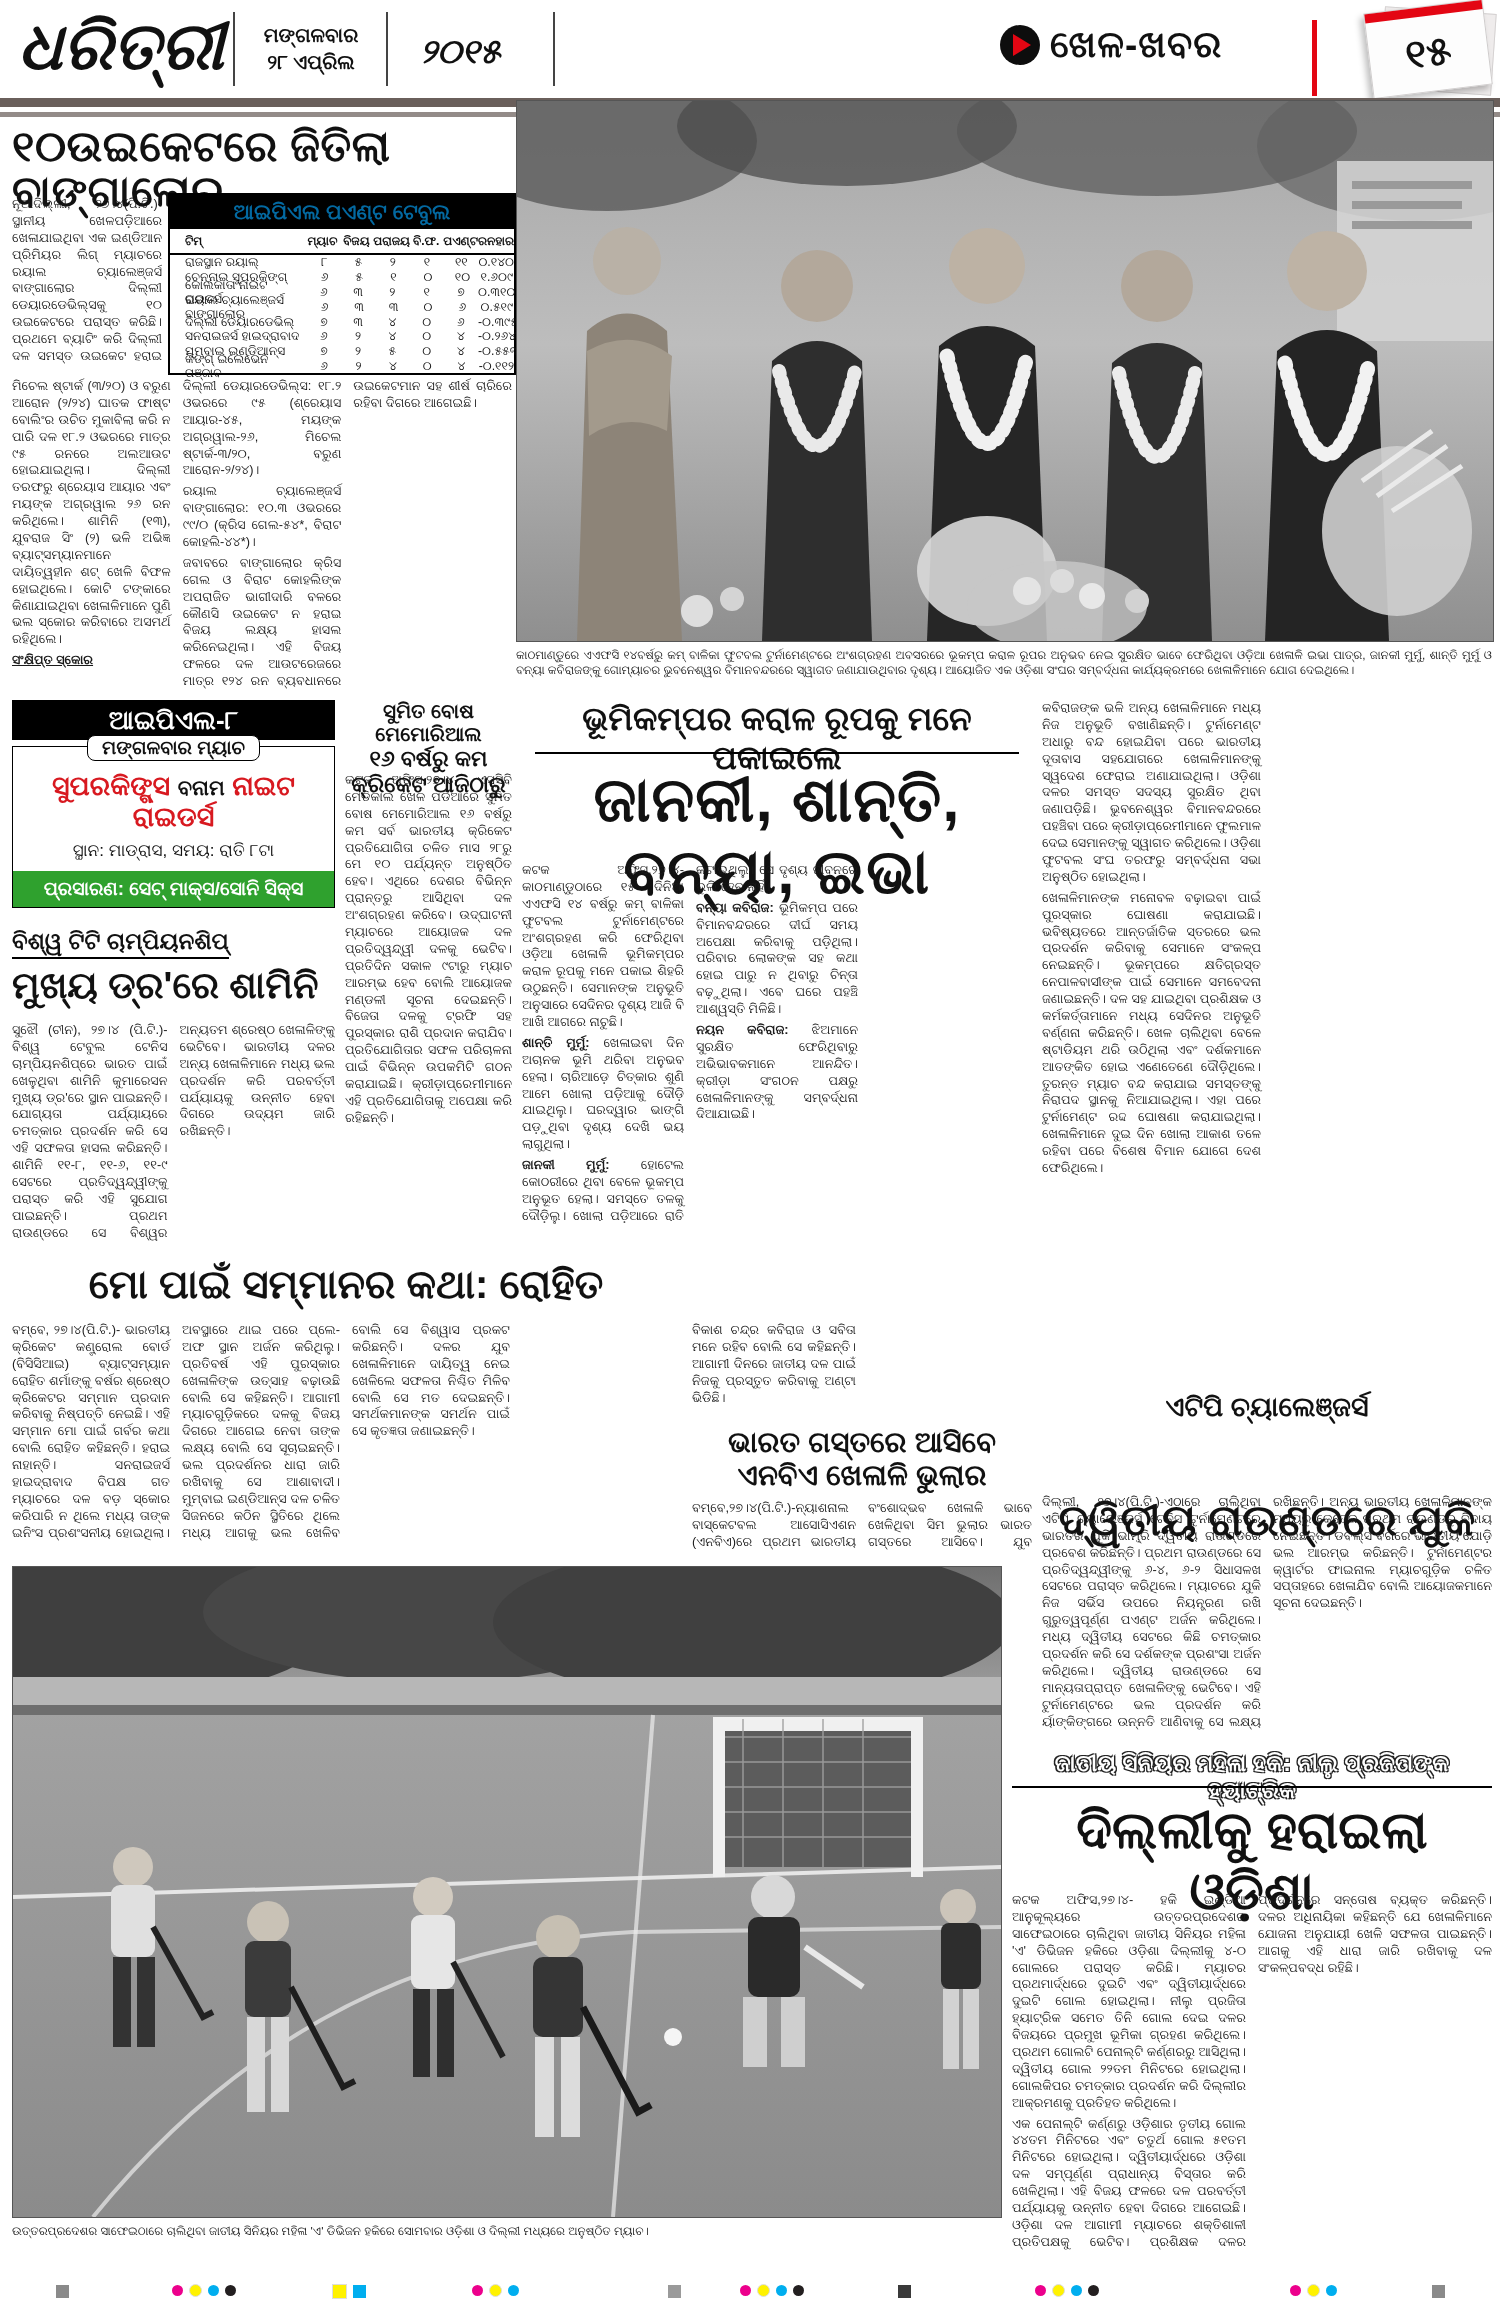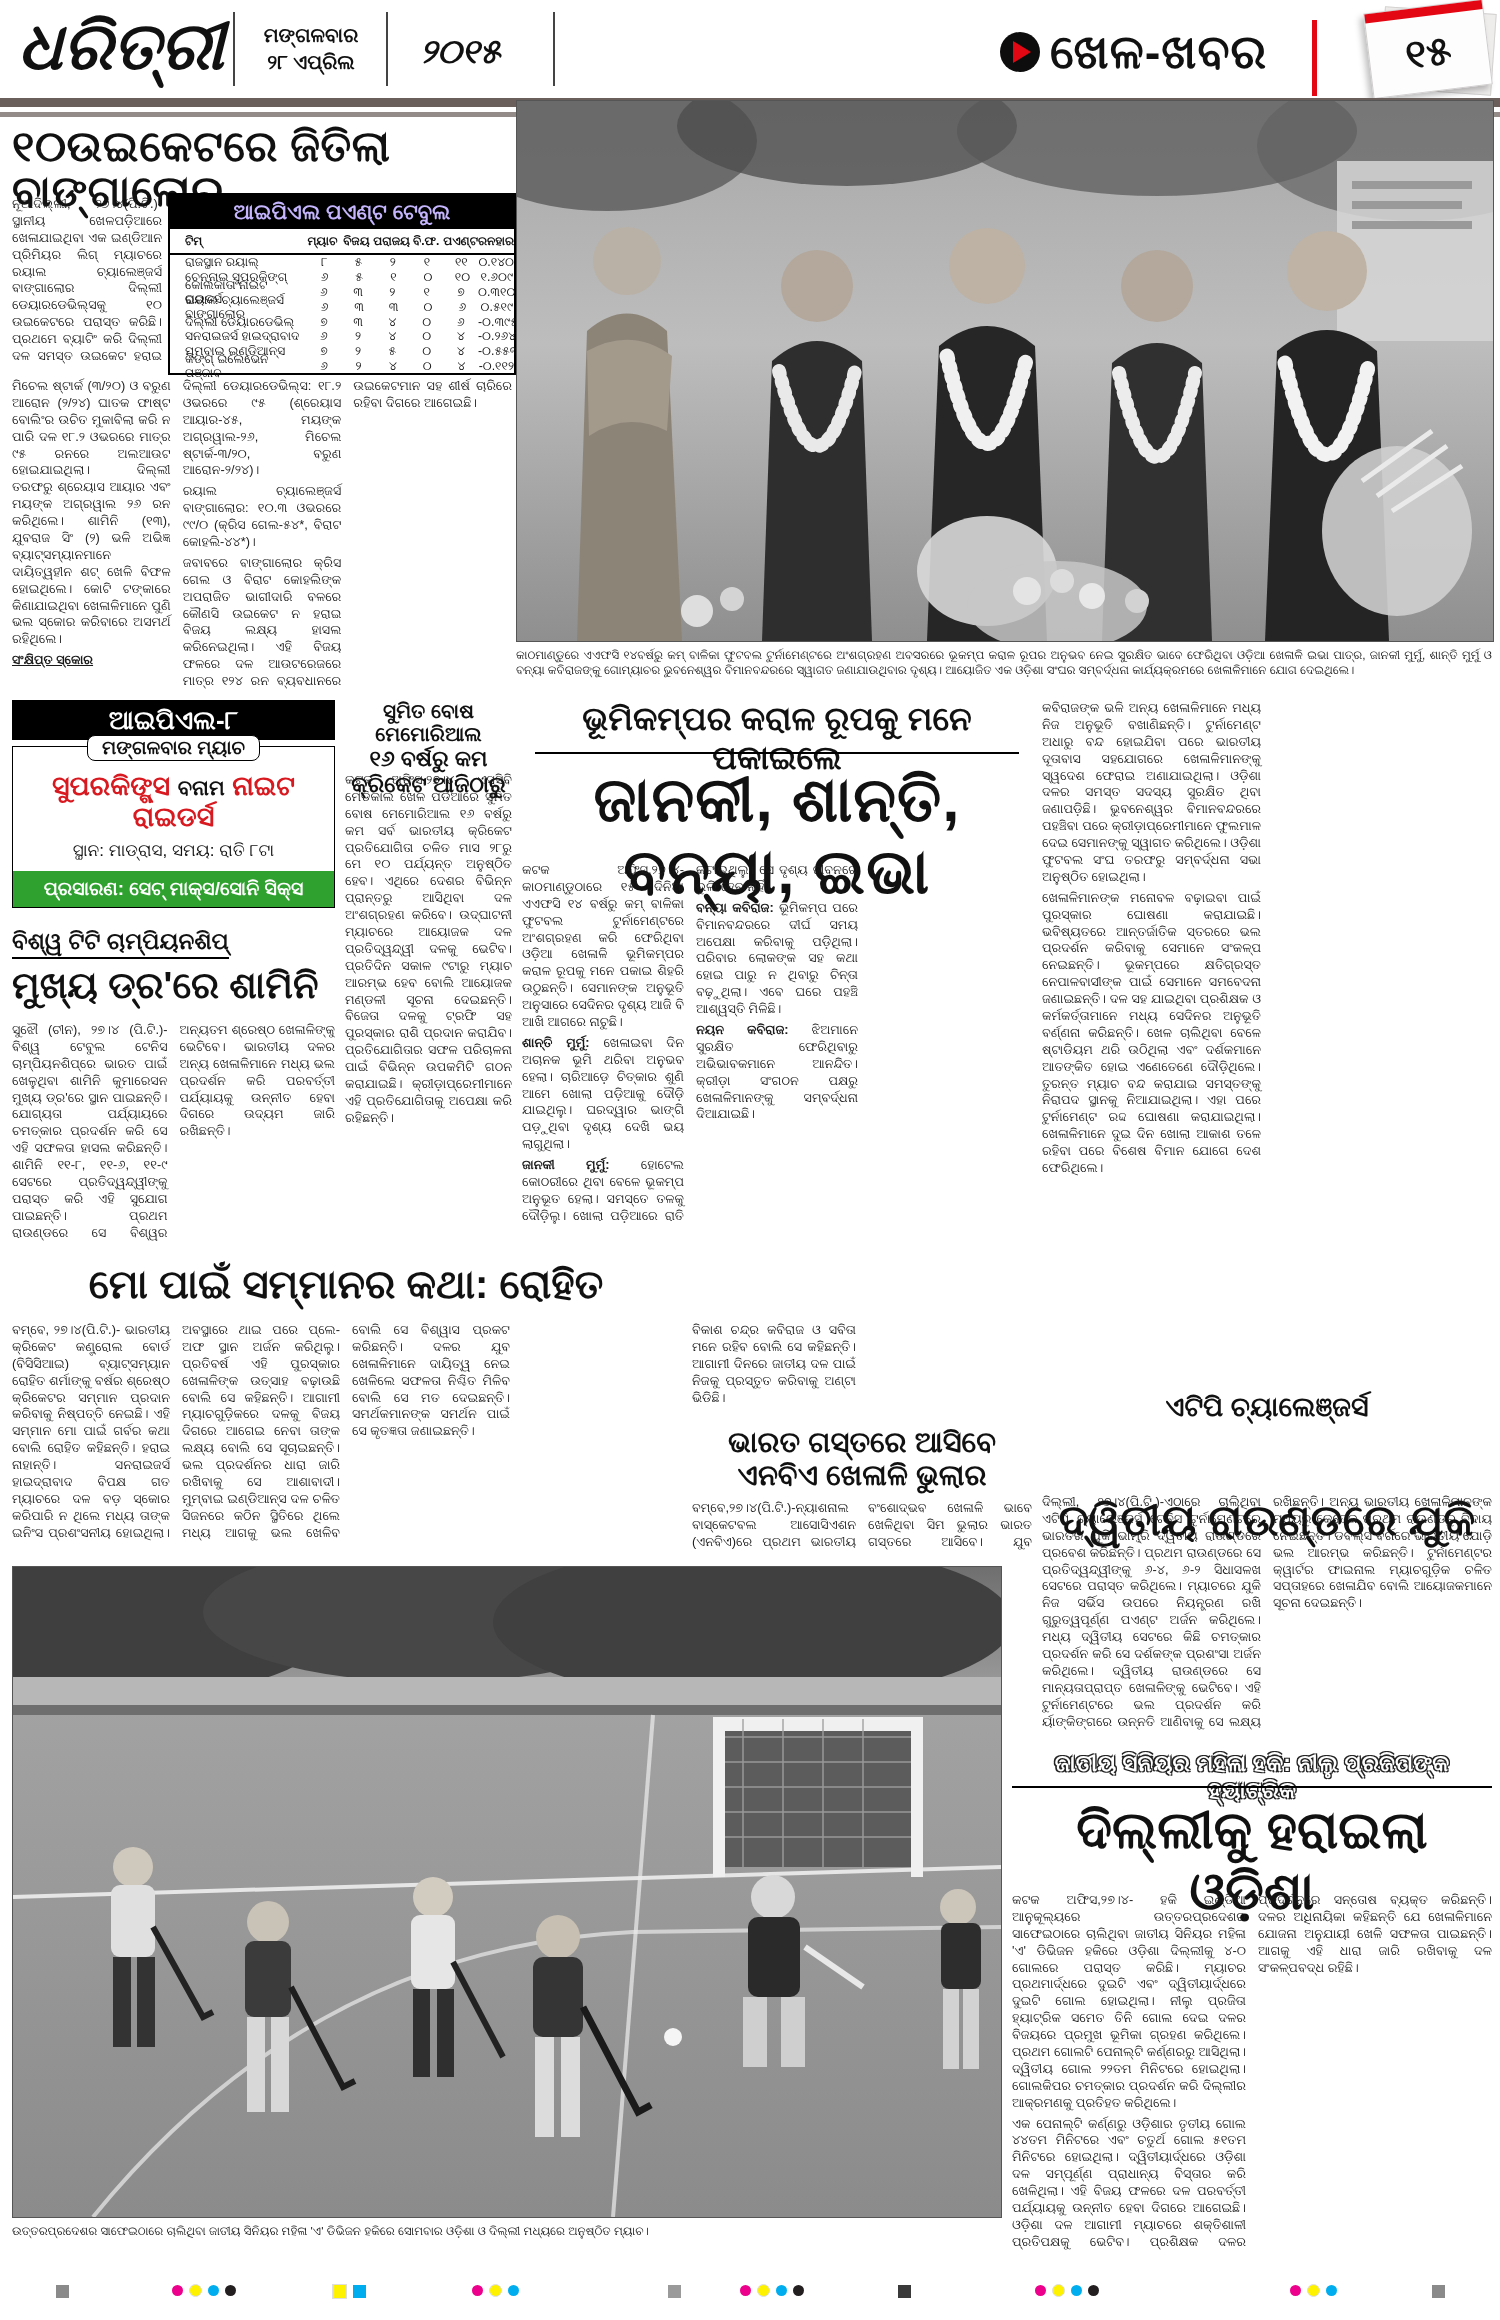--- a/index.html
+++ b/index.html
@@ -13,36 +13,36 @@
   .cols3{column-count:3;column-gap:12px;column-fill:auto;}
   .cols4{column-count:4;column-gap:12px;column-fill:auto;}
   
   .logo{font-family:"Liberation Serif","DejaVu Serif",serif;font-weight:bold;font-style:italic;font-size:66px;line-height:1;}
   .mast-div{width:2px;background:#444;}
   .daydate{font-size:20px;font-weight:bold;line-height:1.35;text-align:center;}
   .year{font-size:34px;font-weight:bold;font-style:italic;}
   .section-wrap{display:flex;align-items:center;gap:10px;}
   .sec-disc{width:40px;height:40px;border-radius:50%;background:#0d0d0d;position:relative;}
   .sec-disc .tri{position:absolute;left:13px;top:9px;width:0;height:0;border-left:18px solid #e30613;border-top:11px solid transparent;border-bottom:11px solid transparent;}
-  .sec-title{font-size:47px;font-weight:bold;letter-spacing:1px;}
+  .sec-title{font-size:37px;font-weight:bold;letter-spacing:1px;}
   .red-bar{width:5px;background:#e30613;}
   .fold{width:118px;height:84px;background:#fdfdfd;border:1px solid #cfcccc;transform:rotate(-7deg);box-shadow:-4px 4px 6px rgba(0,0,0,.25);display:flex;align-items:center;justify-content:center;}
   .fold .redtop{position:absolute;top:0;left:0;right:0;height:9px;background:#e30613;}
   .fold .pno{font-size:40px;font-weight:bold;margin-top:8px;}
   .fold2{width:110px;height:80px;background:#efecec;border:1px solid #d5d2d2;transform:rotate(4deg);}
   .rule1{background:#6a5f5b;}
   .rule2{background:#938b88;}
   
   .lead-head{font-size:43px;font-weight:bold;line-height:1.05;letter-spacing:0.5px;}
   .quake-kicker{font-size:33px;font-weight:bold;text-align:center;}
   .quake-head{font-size:62px;font-weight:bold;text-align:center;letter-spacing:1px;}
   .krule{height:2px;background:#000;}
   
   .pt{border:2px solid #000;background:#fff;}
-  .pt-title{background:#000;color:#c4b5fd;font-weight:bold;font-size:21px;text-align:center;line-height:34px;height:34px;}
+  .pt-title{background:#000;color:#0369a1;font-weight:bold;font-size:21px;text-align:center;line-height:34px;height:34px;}
   .pt-head{display:flex;height:24px;align-items:center;border-bottom:2px solid #000;font-weight:bold;font-size:12px;}
   .pt-row{display:flex;height:14.8px;align-items:center;font-size:12.3px;}
   .pt .c{text-align:center;}
   .pt .t{width:128px;text-align:left;padding-left:15px;}
   .pt .n{width:36px;}
   
   .photo-frame{border:1px solid #555;background:#b9b9b9;overflow:hidden;}
   .caption{font-size:11.8px;line-height:1.3;color:#1a1a1a;}
   
   .blackband{background:#000;color:#fff;font-weight:bold;text-align:center;}

